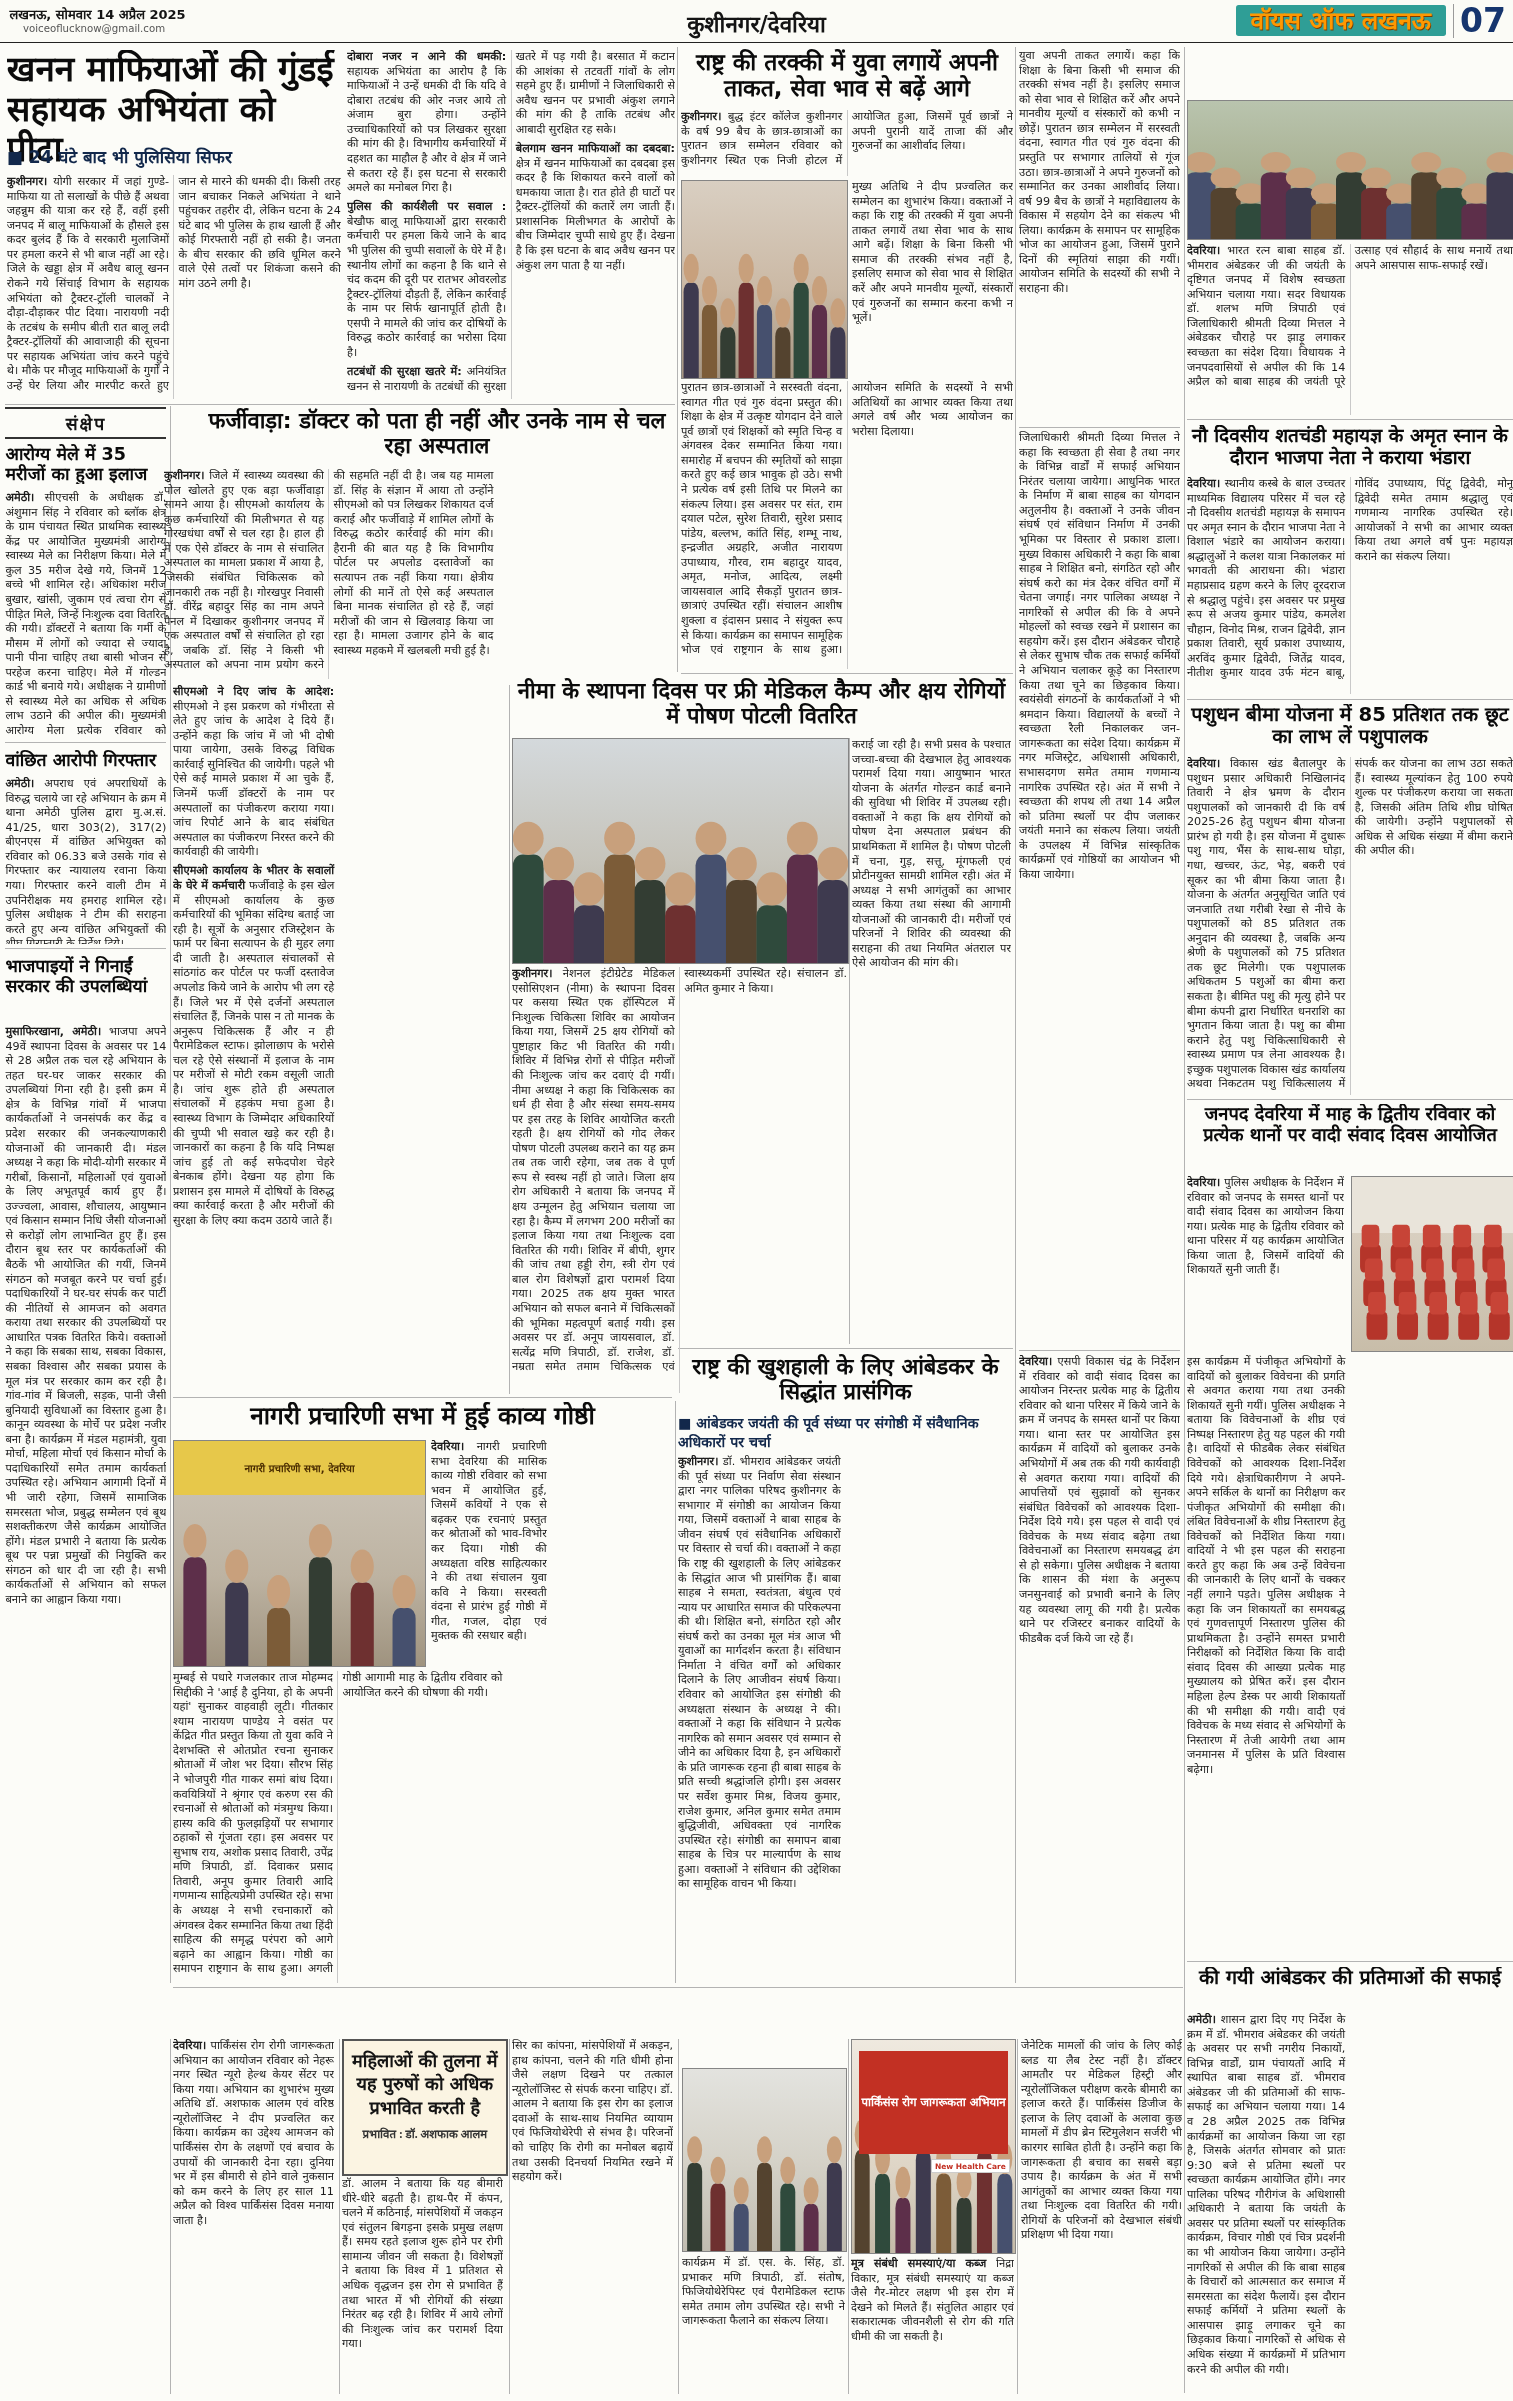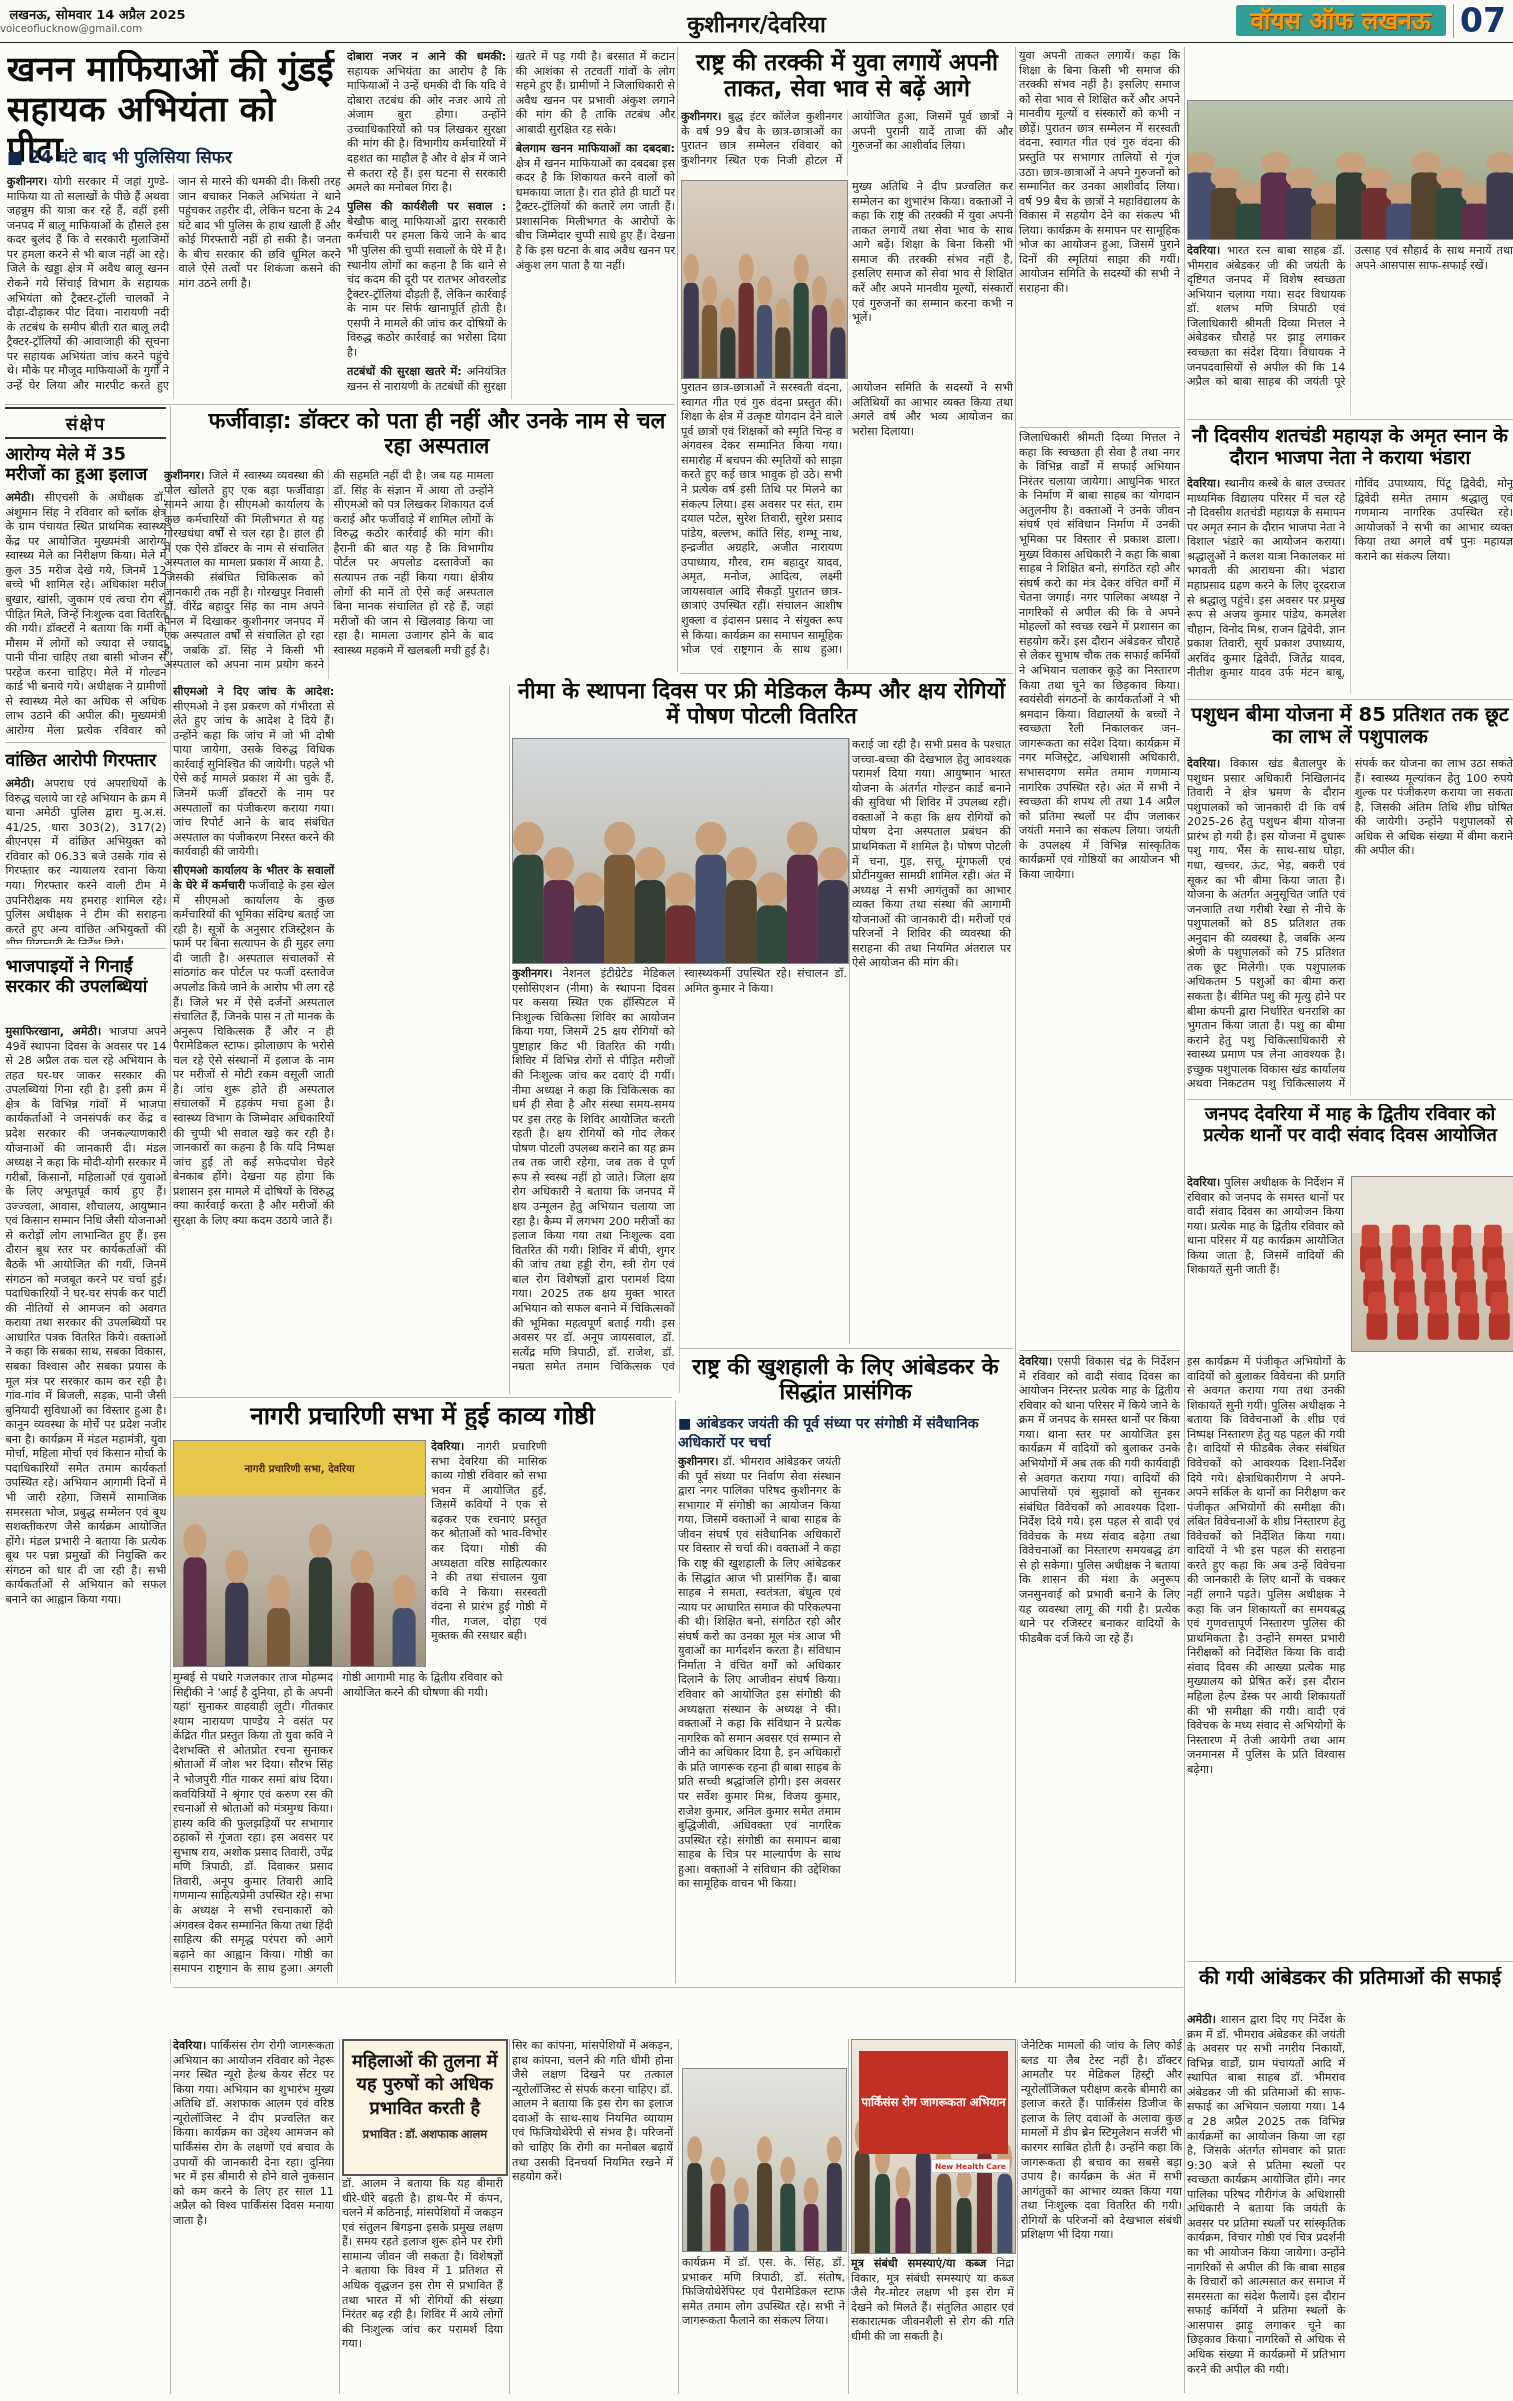--- a/index.html
+++ b/index.html
@@ -19,21 +19,21 @@
   .photo{position:absolute;border:0.7px solid #858585;overflow:hidden;}
   .photo svg{position:absolute;inset:0;width:100%;height:100%;}
   .photo-banner-top{position:absolute;top:0;left:0;right:0;height:24%;background:#e7c84a;color:#4a2c00;
         font-weight:bold;font-size:10.2px;display:flex;align-items:center;justify-content:center;z-index:2;text-align:center;}
   .red-banner{position:absolute;top:5%;left:4%;right:4%;height:46%;background:#c23023;color:#ffffff;font-weight:bold;
         font-size:11.5px;display:flex;align-items:center;justify-content:center;text-align:center;z-index:2;padding:2.7px;line-height:1.25;}
   .tag-white{position:absolute;right:3%;top:56%;background:#ffffff;color:#c23023;font-size:7.5px;font-weight:bold;
         padding:1.4px 3.4px;z-index:2;border:0.7px solid #cccccc;}
   .header{position:absolute;left:0;top:0;width:1514px;height:42px;background:#fbfbf6;border-bottom:1.4px solid #222;}
   .h-date{position:absolute;left:9.5px;top:5.4px;font-size:13px;font-weight:bold;}
-  .h-email{position:absolute;left:0;top:23px;font-size:10.2px;color:#555;}
+  .h-email{position:absolute;left:23px;top:23px;font-size:10.2px;color:#555;}
   .h-region{position:absolute;left:553px;top:8.1px;width:407px;text-align:center;font-size:22.4px;font-weight:bold;}
   .masthead{position:absolute;right:68px;top:4.7px;height:31px;line-height:31px;padding:0 15px;background:#2f9e96;
         border-radius:2.7px;font-size:24.4px;font-weight:bold;color:#ff9800;text-shadow:0.7px 0.7px 0 #7a3c00;}
   .page-sep{position:absolute;right:60px;top:4.1px;width:1.4px;height:34px;background:#9a9a9a;}
   .page-num{position:absolute;right:8.1px;top:0.7px;font-size:33px;font-weight:bold;color:#16356e;}
   .sankshep{position:absolute;text-align:center;font-weight:bold;font-size:17.6px;letter-spacing:2px;
         border-top:2px solid #333;border-bottom:2px solid #333;padding:2px 0;}
   .boxed{border:2px double #555;background:#fbf4e2;padding:8.1px 6.8px;text-align:center;overflow:hidden;}
   .boxed .bh{font-weight:bold;font-size:18px;line-height:1.3;}
   .boxed .ba{margin-top:6.8px;font-size:11.5px;font-weight:bold;color:#333;font-family:Liberation Serif, serif;}

